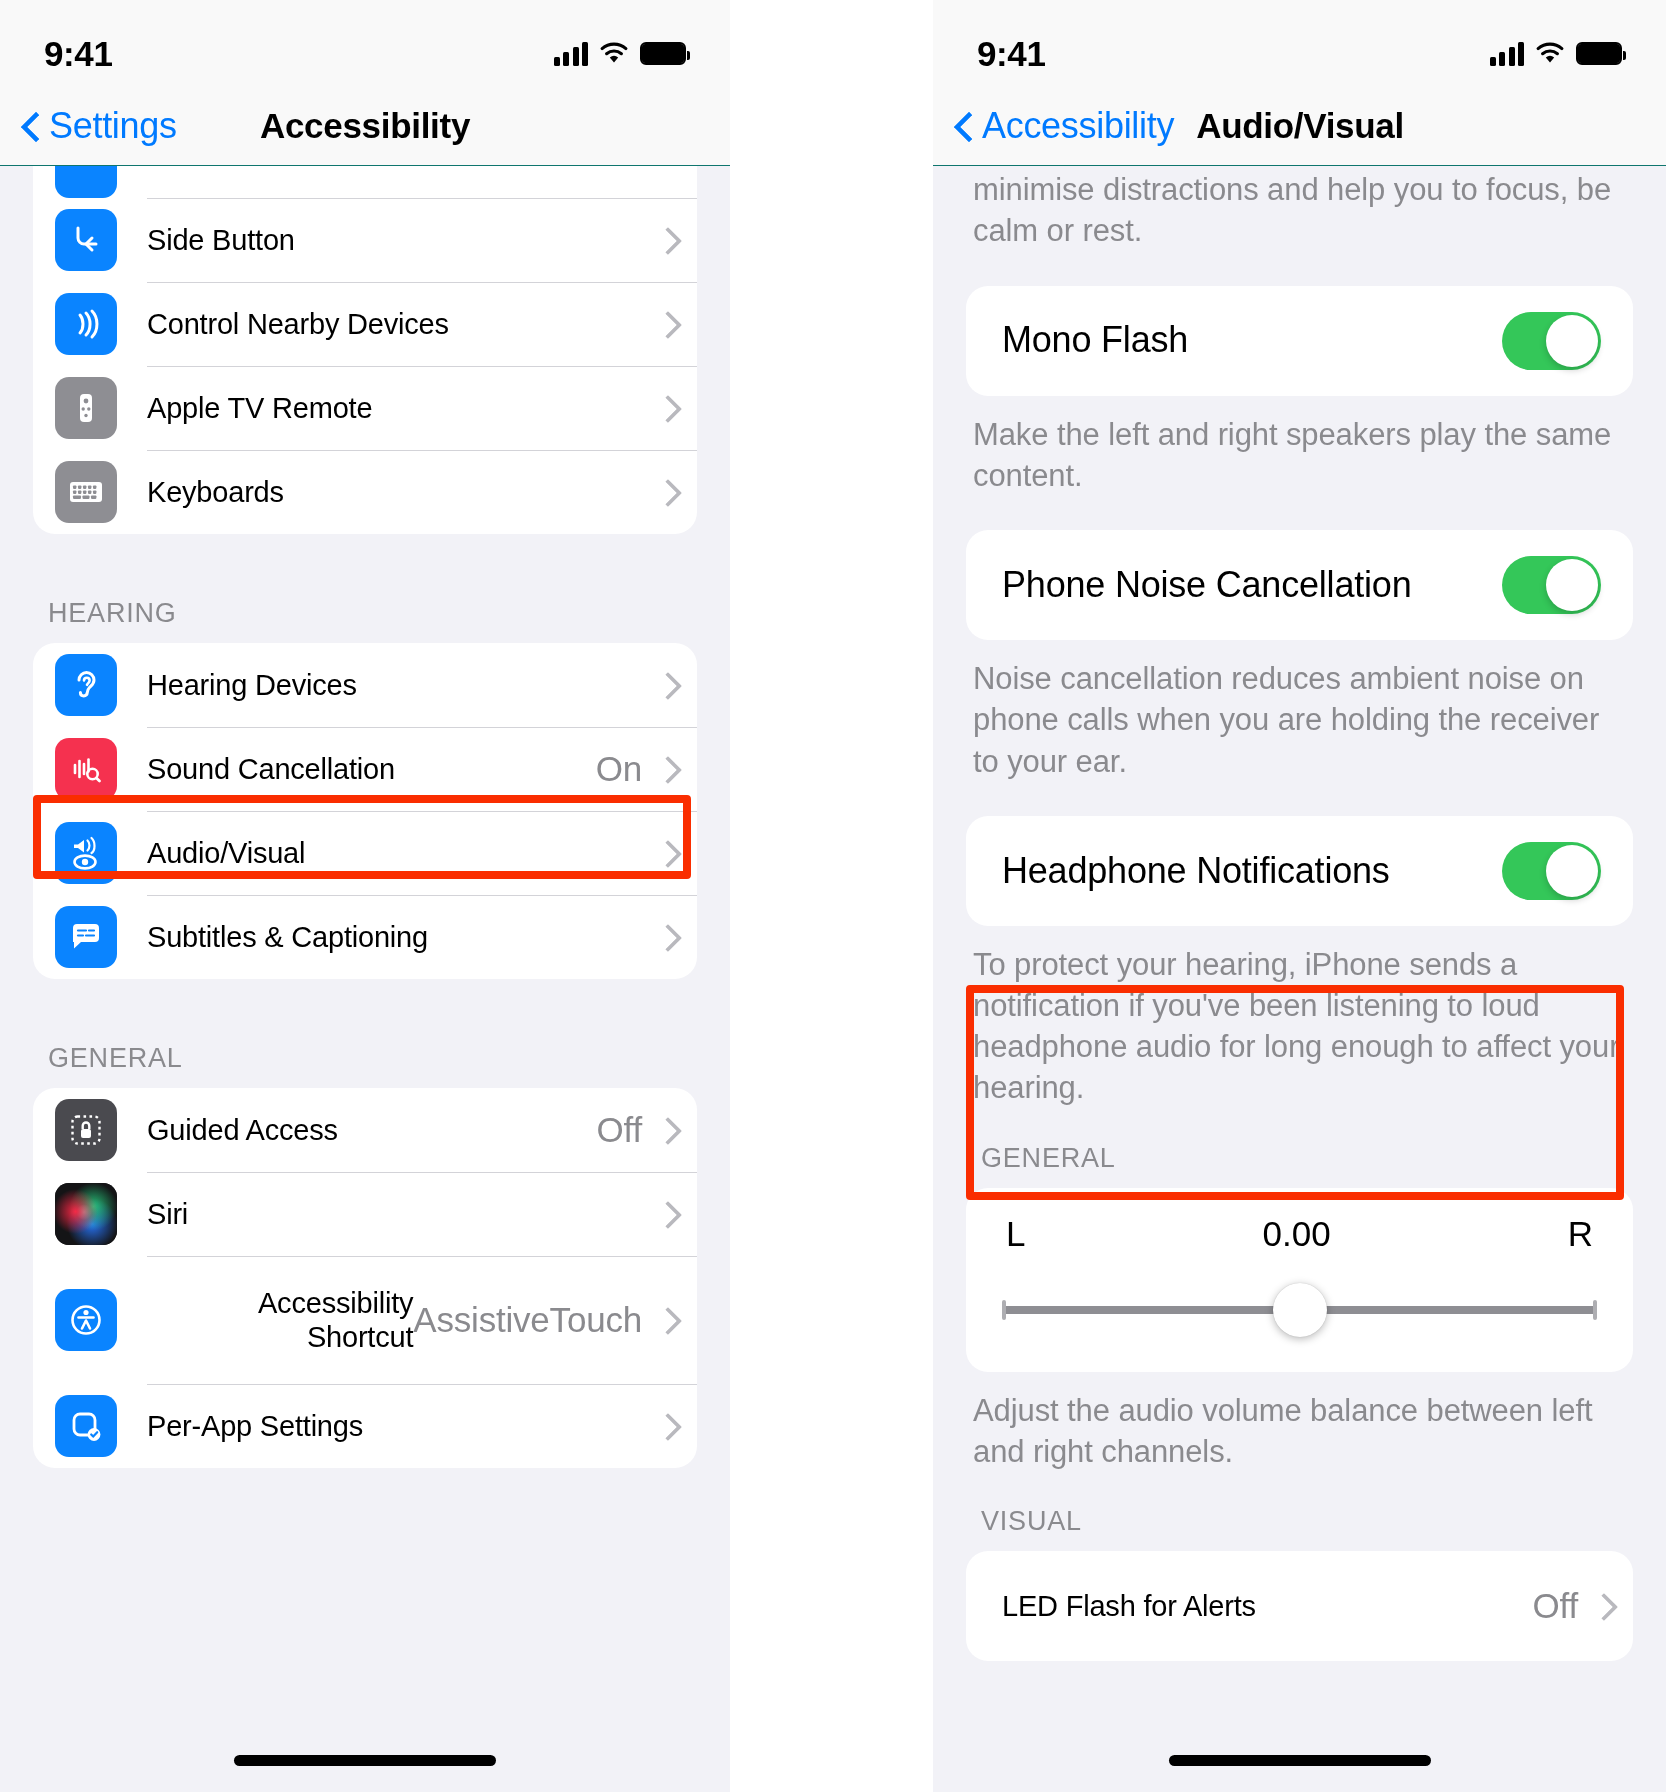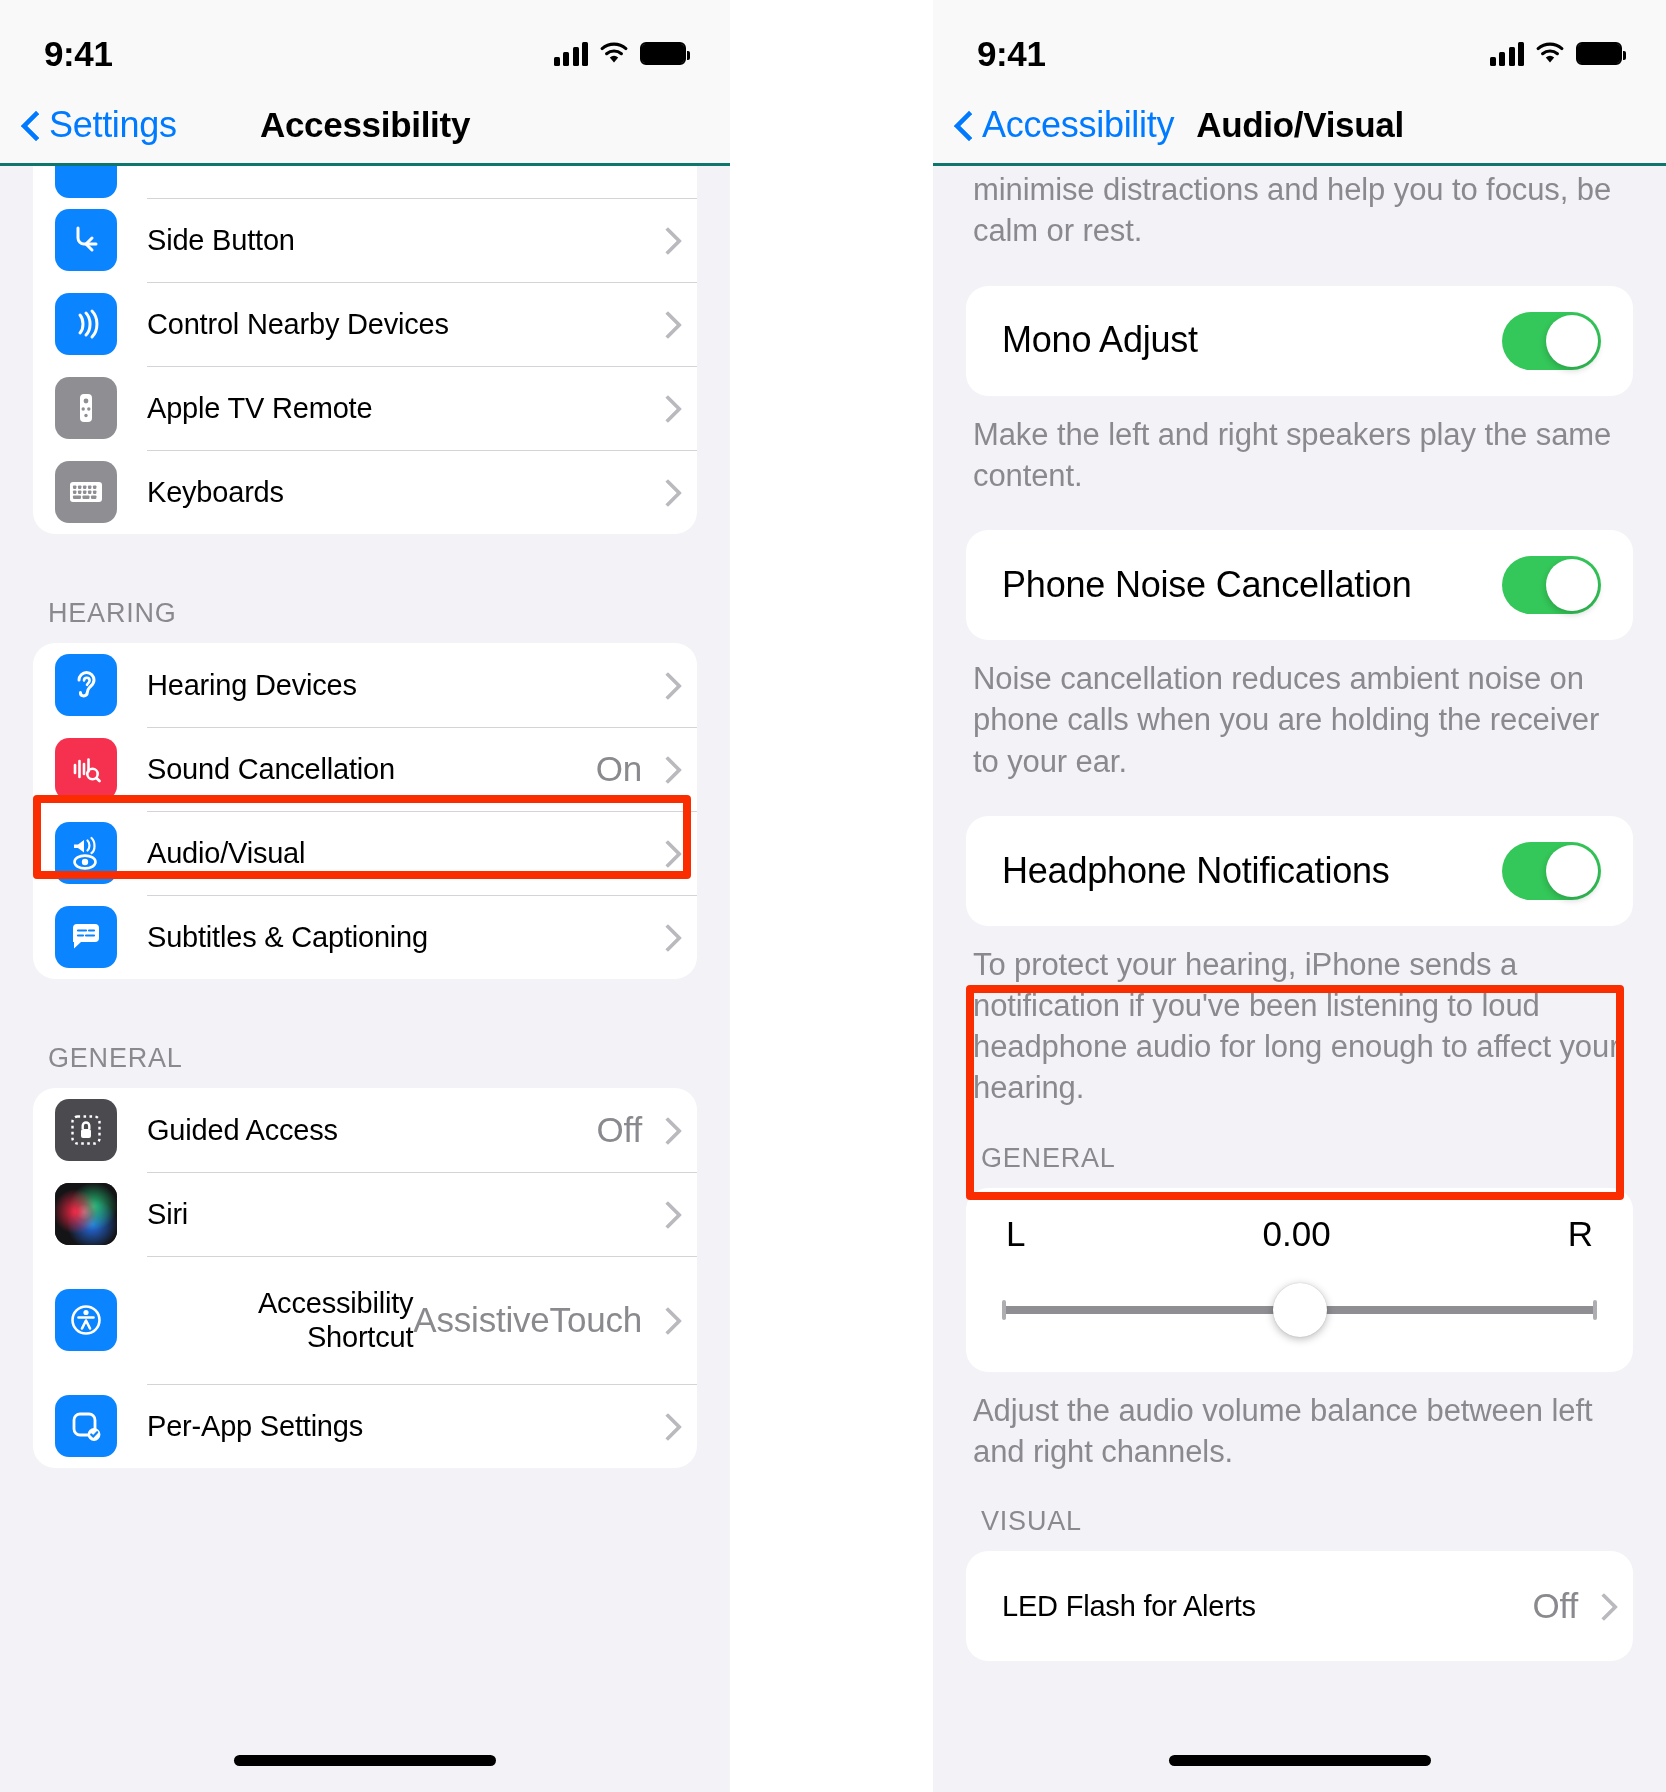--- a/index.html
+++ b/index.html
@@ -80,21 +80,21 @@
   .batt i { display: block; width: 100%; height: 100%; background: #000; border-radius: 3px; }
 
   
   .navbar {
     position: relative;
     height: 80px;
     background: #f9f9f9;
     display: flex;
     align-items: center;
     padding: 0 22px;
-    border-bottom: 3px solid #0f766e;
+    border-bottom: 1px solid #0f766e;
     z-index: 5;
   }
   .nav-back {
     display: flex; align-items: center;
     color: #007aff;
     font-size: 36px;
     letter-spacing: -0.3px;
     white-space: nowrap;
   }
   .nav-chevron {
@@ -559,21 +559,21 @@
       </div>
       <div class="nav-title">Audio/Visual</div>
     </div>
 
     <div class="content">
 
       <div class="footnote clipped" style="margin-top:-38px;">environmental noise. These sounds can minimise distractions and help you to focus, be calm or rest.</div>
 
       <div class="group">
         <div class="row toggle-row">
-          <div class="row-label">Mono Adjust</div>
+          <div class="row-label">Mono Flash</div>
           <div class="toggle">
               <span class="knob"></span>
             </div>
         </div>
       </div>
       <div class="footnote">Make the left and right speakers play the same content.</div>
 
       <div class="group">
         <div class="row toggle-row">
           <div class="row-label">Phone Noise Cancellation</div>

